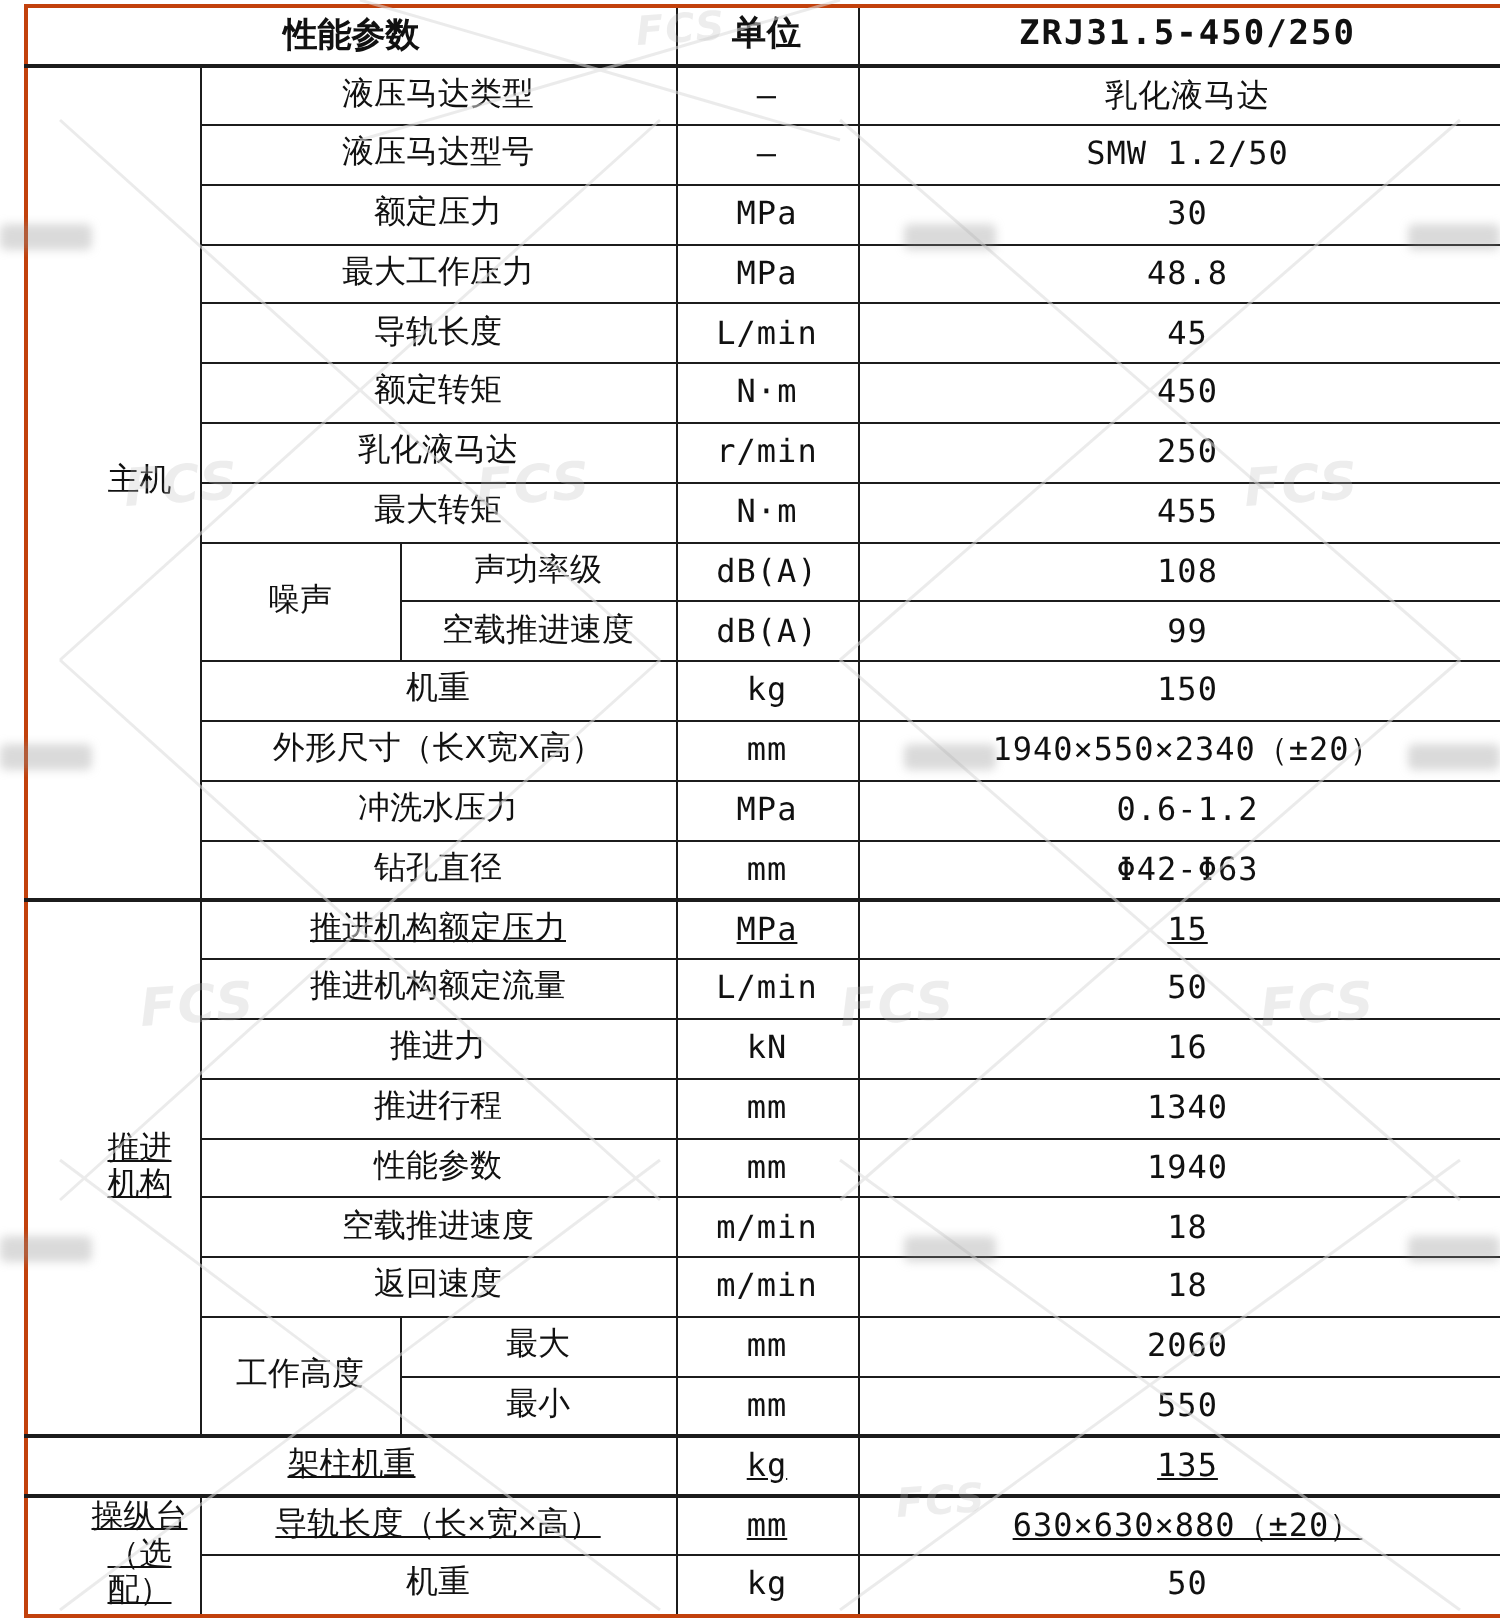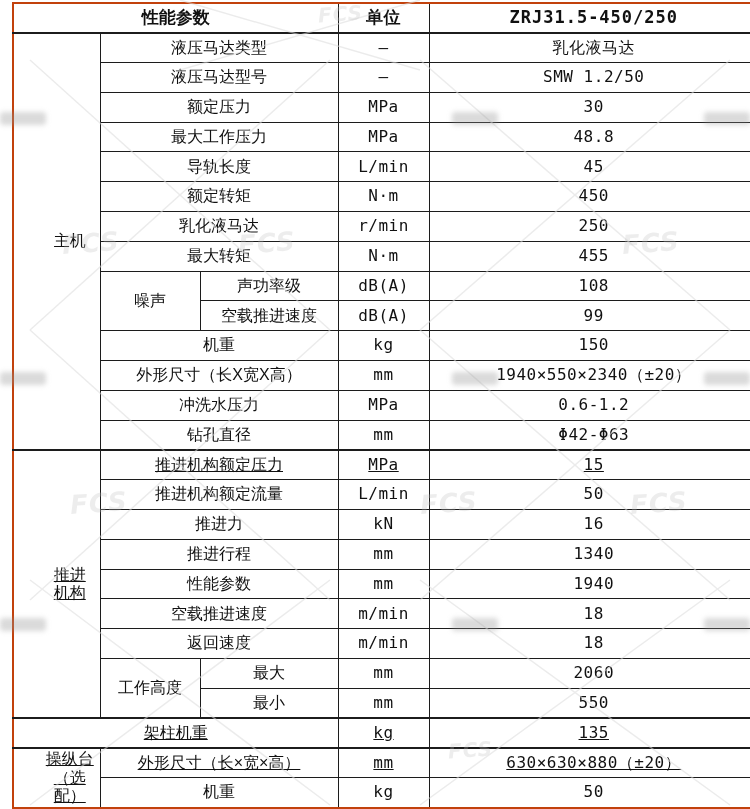--- a/index.html
+++ b/index.html
@@ -253,21 +253,21 @@
 
   <tr class="sec">
     <td colspan="3">架柱机重</td>
     <td class="unit">kg</td>
     <td class="val">135</td>
   </tr>
 
   <tr class="sec">
     <td class="grp" rowspan="2">操纵台
 （选配）</td>
-    <td colspan="2">外形尺寸（长×宽×高）</td>
+    <td colspan="2">导轨长度（长×宽×高）</td>
     <td class="unit">mm</td>
     <td class="val">630×630×880（±20）</td>
   </tr>
   <tr>
     <td colspan="2">机重</td>
     <td class="unit">kg</td>
     <td class="val">50</td>
   </tr>
 </tbody>
   </table>

